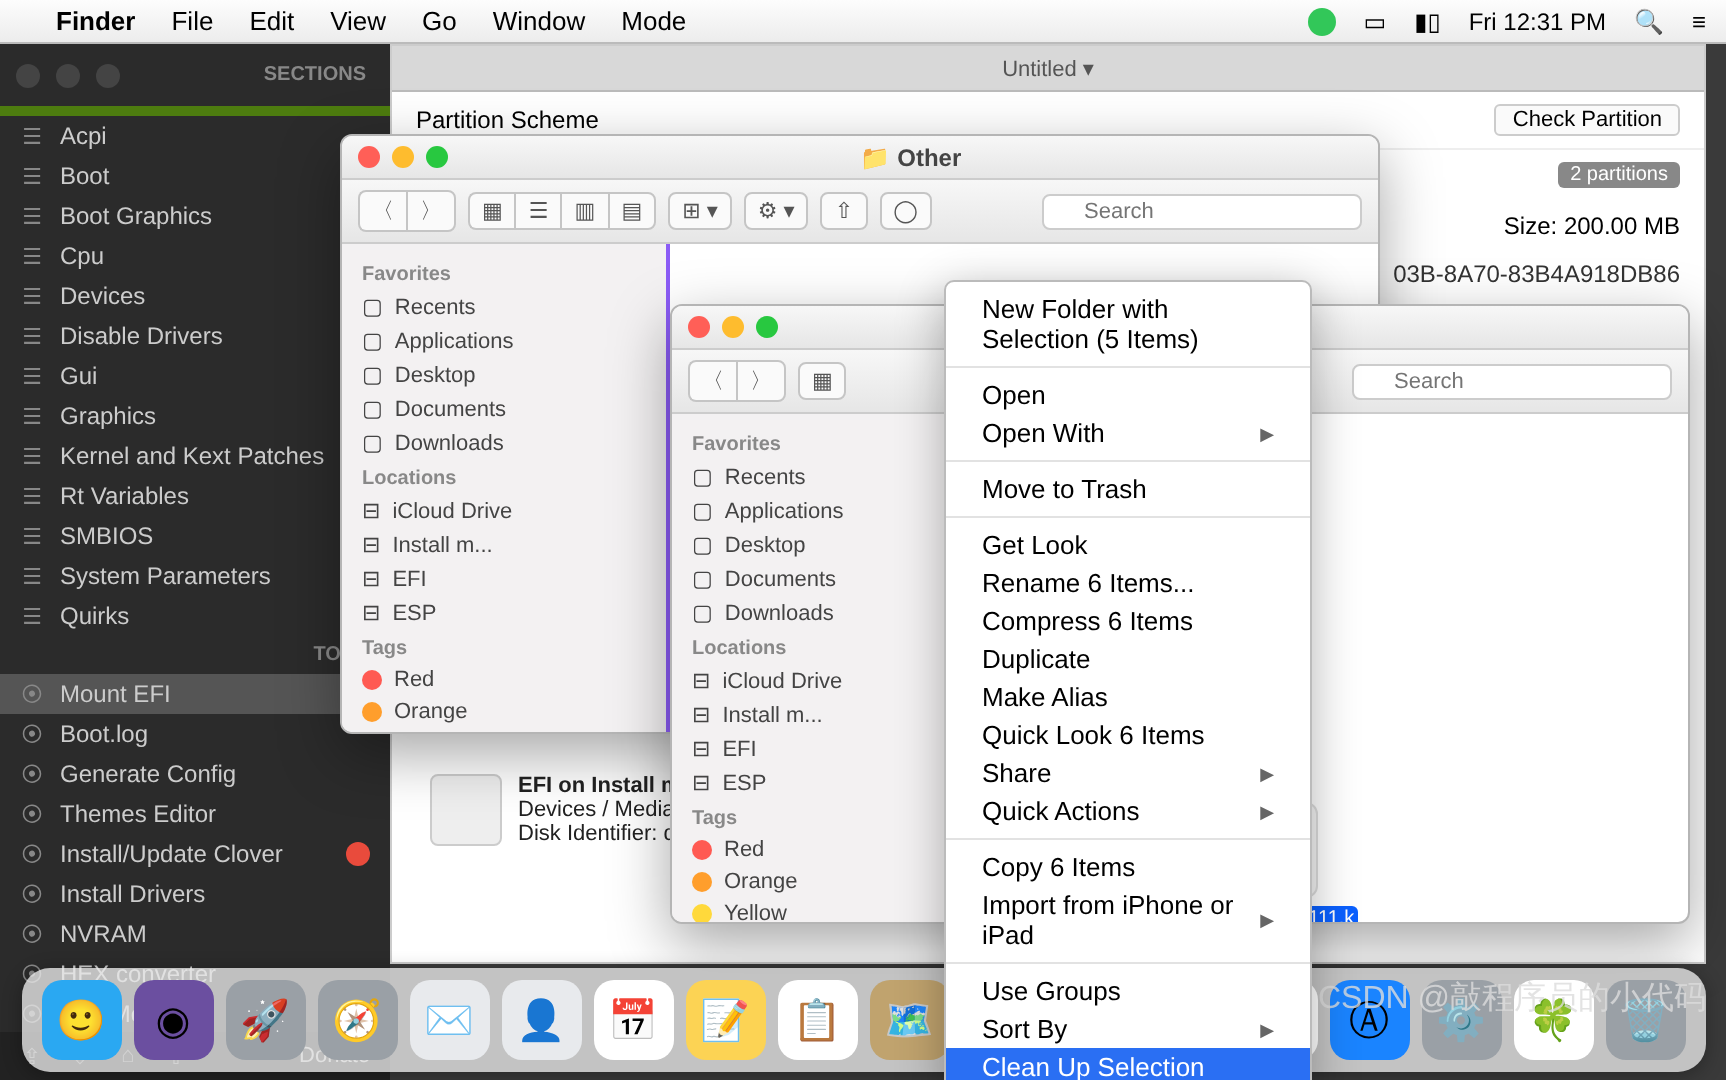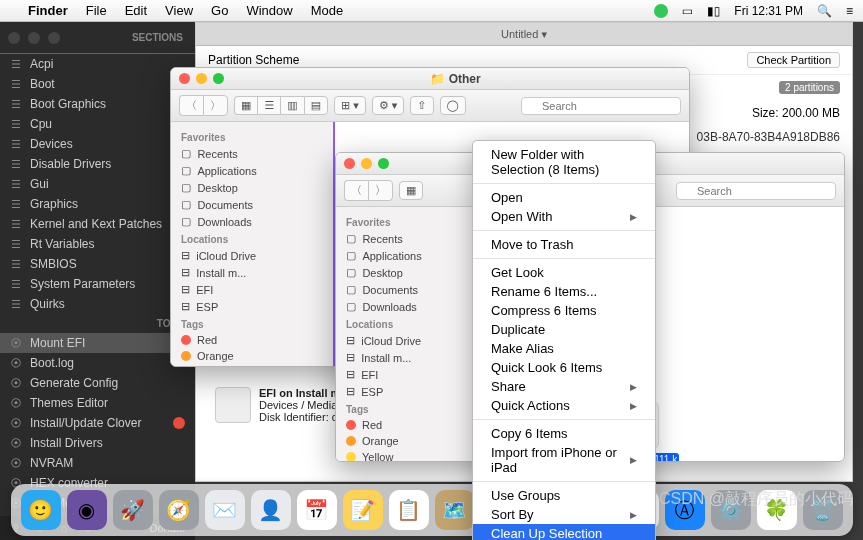--- a/index.html
+++ b/index.html
@@ -8,21 +8,21 @@
 
 .menubar { height: 22px; background: linear-gradient(#fdfdfd,#ececec); display: flex; align-items: center; padding: 0 10px; font-size: 13px; gap: 18px; border-bottom: 1px solid #bbb; }
 .menubar .right { margin-left: auto; display: flex; gap: 14px; align-items: center; font-size: 12px; }
 .apple { font-size: 14px; }
 
 
 .desktop { position: absolute; top: 22px; left: 0; right: 0; bottom: 0; background: #3a3a3a; }
 
 
 .clover { position: absolute; left: 0; top: 0; width: 195px; bottom: 0; background: #2b2b2b; color: #ccc; font-size: 12px; overflow: hidden; }
-.clover .head { display: flex; gap: 8px; padding: 6px 8px; border-bottom: 1px solid #4d7c0f; align-items: center; }
+.clover .head { display: flex; gap: 8px; padding: 6px 8px; border-bottom: 5px solid #4d7c0f; align-items: center; }
 .clover .dot { width: 12px; height: 12px; border-radius: 50%; background: #444; }
 .clover .sect { color: #888; font-size: 10px; padding: 4px 4px; text-align: right; font-weight: 600;}
 .clover .item { display: flex; align-items: center; gap: 8px; padding: 3px 10px; cursor: default; }
 .clover .item.sel { background: #555; }
 .clover .ico { width: 12px; height: 12px; display: inline-flex; align-items: center; justify-content: center; color: #888; font-size: 11px;}
 .clover .foot { position: absolute; bottom: 0; left: 0; right: 0; display: flex; gap: 12px; padding: 6px 10px; background: #222; align-items: center;}
 .badge-r { width: 12px; height: 12px; border-radius: 50%; background: #e94b3c; margin-left: auto;}
 
 
 .mainwin { position: absolute; left: 195px; right: 10px; top: 0; height: 460px; background: #fff; border: 1px solid #ccc; }
@@ -345,21 +345,21 @@
         <div style="width:200px"></div>
         <div style="display:flex;gap:12px">
           <div class="kext sel"><div class="kicon"></div><span class="klabel">NullCPUPowerMa nagement.kext</span></div>
           <div class="kext sel"><div class="kicon"></div><span class="klabel">RealtekRTL8111.k ext</span></div>
         </div>
       </div>
     </div>
   </div>
 
   <div class="ctxmenu" style="left:472px; top:118px;">
-    <div class="mi">New Folder with Selection (8 Items)</div>
+    <div class="mi">New Folder with Selection (5 Items)</div>
     <hr>
     <div class="mi">Open</div>
     <div class="mi arrow">Open With</div>
     <hr>
     <div class="mi">Move to Trash</div>
     <hr>
     <div class="mi">Get Look</div>
     <div class="mi">Rename 6 Items...</div>
     <div class="mi">Compress 6 Items</div>
     <div class="mi">Duplicate</div>

